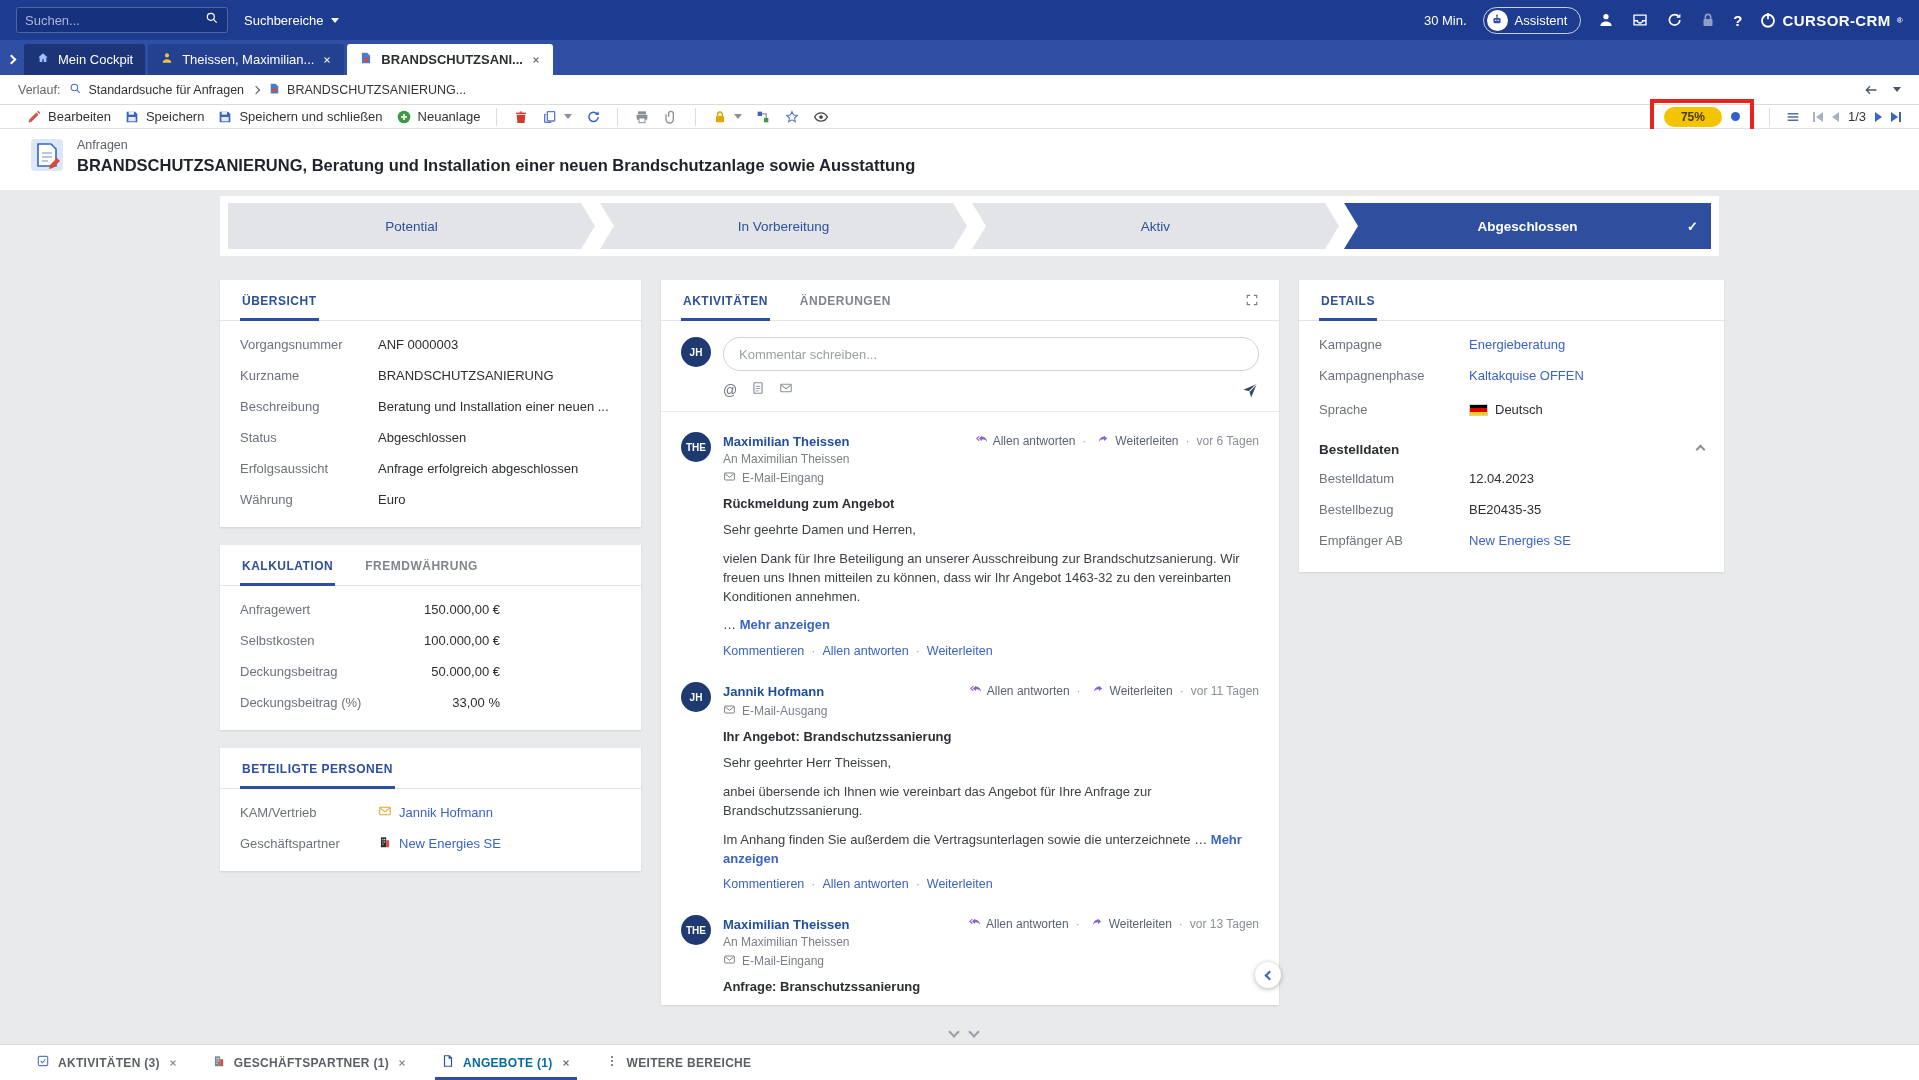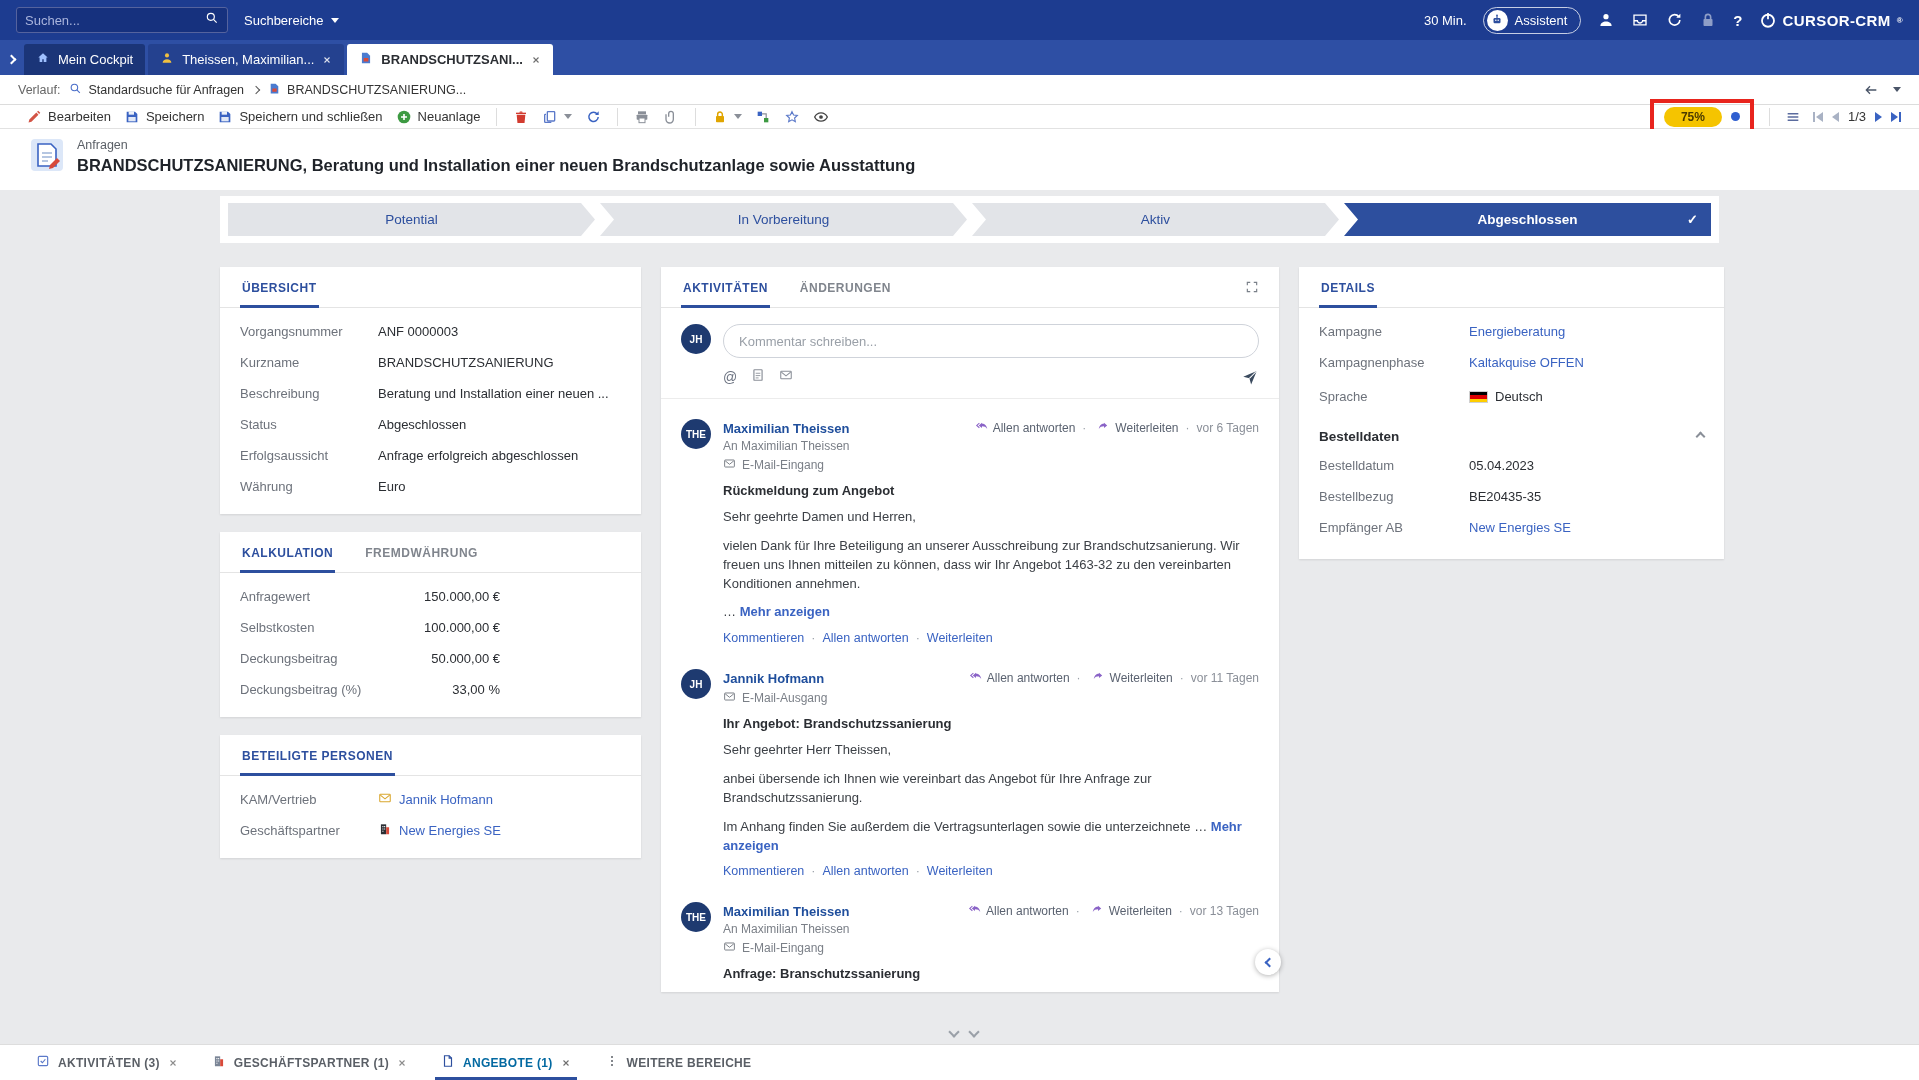--- a/index.html
+++ b/index.html
@@ -72,21 +72,21 @@
   .pager-label{font-size:13px;color:#333;}
 
   
   .record-header{background:#fff;padding:9px 18px 14px 30px;display:flex;gap:13px;
     align-items:flex-start;flex:0 0 auto;}
   .record-entity{font-size:12.5px;color:#5a5f66;}
   .record-title{font-size:16.5px;font-weight:bold;color:#1f2329;margin-top:4px;}
 
   
   .stage-wrap{margin:6px 0 0 220px;width:1499px;background:#fff;padding:7px 8px;flex:0 0 auto;}
-  .stages{display:flex;gap:5px;height:33px;position:relative;}
+  .stages{display:flex;gap:5px;height:46px;position:relative;}
   .stage{flex:1;display:flex;align-items:center;justify-content:center;font-size:13.5px;
     color:#2d4f9e;background:#e2e4e8;cursor:pointer;position:relative;
     clip-path:polygon(0 0,calc(100% - 14px) 0,100% 50%,calc(100% - 14px) 100%,0 100%,14px 50%);}
   .stage:first-child{clip-path:polygon(0 0,calc(100% - 14px) 0,100% 50%,calc(100% - 14px) 100%,0 100%);}
   .stage.active{background:#2d4f9e;color:#fff;font-weight:bold;
     clip-path:polygon(0 0,100% 0,100% 100%,0 100%,14px 50%);}
   .stage-check{position:absolute;right:13px;color:#fff;font-size:13px;}
 
   
   .content{flex:1;display:flex;gap:20px;padding:24px 0 0 220px;align-items:flex-start;
@@ -826,21 +826,21 @@
                 <span class="flag-de"></span>
                 <span class="fvalue">Deutsch</span>
               </span>
             </div>
           <div class="section-row">
             <span class="section-title">Bestelldaten</span>
             <span class="chevU"></span>
           </div>
           <div class="frow">
               <span class="flabel" style="width:150px">Bestelldatum</span>
-              <span class="fvalue">05.04.2023</span>
+              <span class="fvalue">12.04.2023</span>
             </div>
           <div class="frow">
               <span class="flabel" style="width:150px">Bestellbezug</span>
               <span class="fvalue">BE20435-35</span>
             </div>
           <div class="frow">
               <span class="flabel" style="width:150px">Empfänger AB</span>
               <span class="link">New Energies SE</span>
             </div>
         </div>

